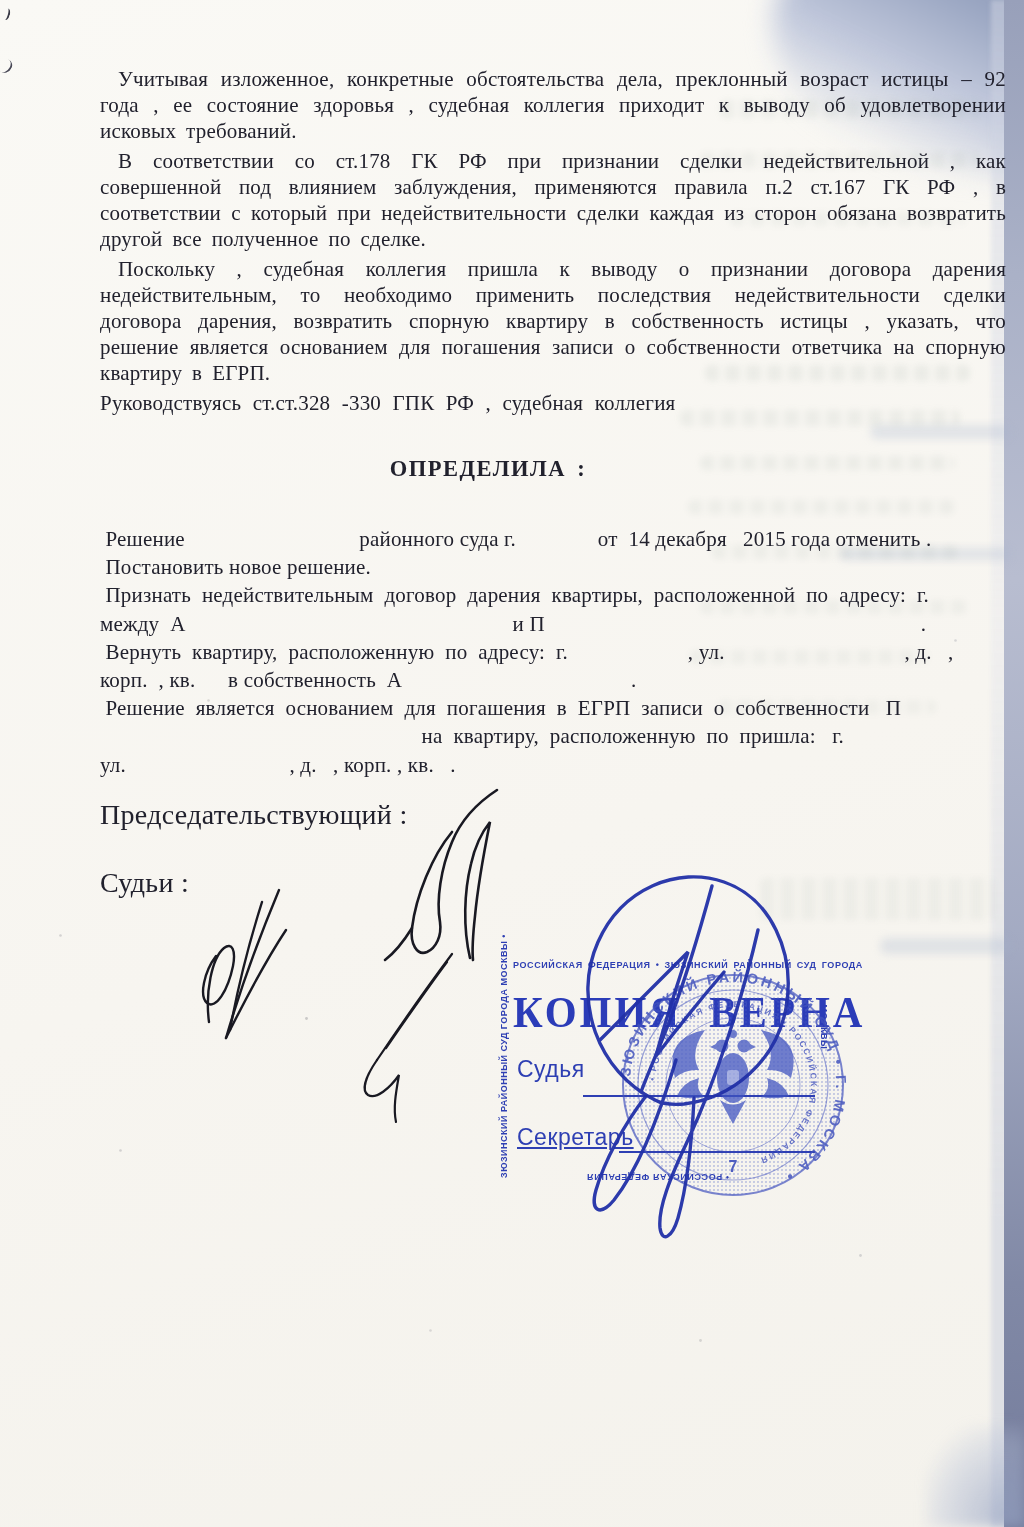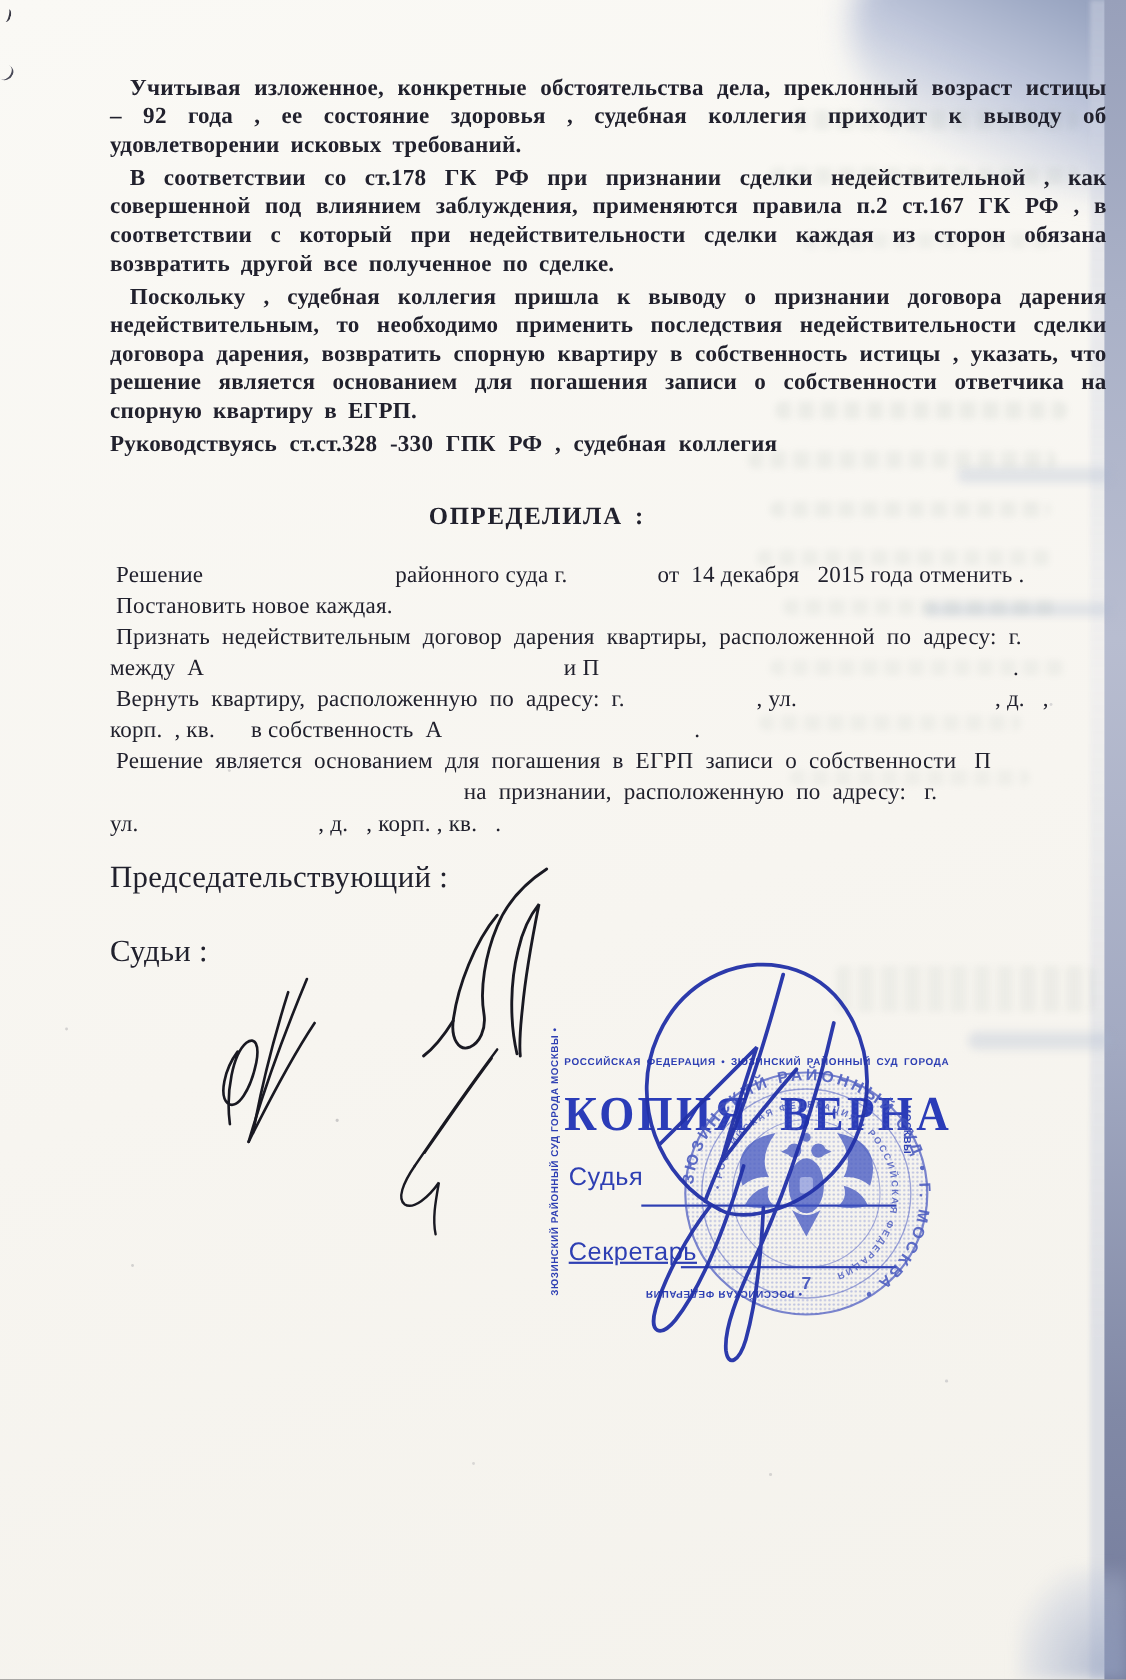--- a/index.html
+++ b/index.html
@@ -37,26 +37,26 @@
     box-shadow:151px 245px 0 1px rgba(80,80,95,.22), 540px 188px 0 .8px rgba(80,80,95,.18),
     306px 1018px 0 .9px rgba(70,70,85,.25), 120px 1150px 0 .8px rgba(70,70,85,.2),
     430px 1330px 0 .8px rgba(70,70,85,.16), 700px 1340px 0 .9px rgba(70,70,85,.18),
     208px 700px 0 .8px rgba(70,70,85,.18), 60px 935px 0 .8px rgba(70,70,85,.2),
     860px 1255px 0 .9px rgba(90,95,115,.22), 955px 640px 0 .8px rgba(90,95,115,.2);}
   .ghost{position:absolute;border-radius:6px;filter:blur(3px);
     background:repeating-linear-gradient(90deg,rgba(128,148,138,.20) 0 13px,rgba(128,148,138,.04) 13px 21px);}
   
   .content{position:absolute;left:100px;top:66px;width:906px;color:#21212d;}
   .para{
-    margin:0 0 4px 0;font-size:21px;line-height:26px;font-weight:bold;
+    margin:0 0 4px 0;font-size:21px;line-height:26px;font-weight:normal;
     text-align:justify;text-indent:18px;word-spacing:4.5px;letter-spacing:.2px;
   }
   .para.no-indent{text-indent:0;word-spacing:6px;}
   .heading{
-    margin-top:40px;margin-bottom:26px;padding-right:130px;
+    margin-top:40px;margin-bottom:43px;padding-right:130px;
     text-align:center;font-size:22.5px;font-weight:bold;letter-spacing:1.5px;word-spacing:4px;
   }
   .op-line{white-space:pre;font-size:21px;line-height:28.2px;font-weight:normal;letter-spacing:.2px;}
   .sig-label{font-size:28px;font-weight:normal;letter-spacing:.3px;}
   .sig-label.chair{margin-top:20px;}
   .sig-label.judges{margin-top:36px;}
   
   .stamp{position:absolute;left:499px;top:962px;width:326px;height:218px;color:#2e3fb3;
     font-family:"Liberation Sans",sans-serif;}
   .stamp .b-top{position:absolute;left:14px;top:-2px;width:300px;font-size:9px;font-weight:bold;
@@ -112,27 +112,27 @@
 
   <div class="content">
     <p class="para">Учитывая изложенное, конкретные обстоятельства дела, преклонный возраст истицы – 92 года , ее состояние здоровья , судебная коллегия приходит к выводу об удовлетворении исковых требований.</p>
     <p class="para">В соответствии со ст.178 ГК РФ при признании сделки недействительной , как совершенной под влиянием заблуждения, применяются правила п.2 ст.167 ГК РФ , в соответствии с который при недействительности сделки каждая из сторон обязана возвратить другой все полученное по сделке.</p>
     <p class="para">Поскольку , судебная коллегия пришла к выводу о признании договора дарения недействительным, то необходимо применить последствия недействительности сделки договора дарения, возвратить спорную квартиру в собственность истицы , указать, что решение является основанием для погашения записи о собственности ответчика на спорную квартиру в ЕГРП.</p>
     <p class="para no-indent">Руководствуясь ст.ст.328 -330  ГПК  РФ , судебная  коллегия</p>
 
     <div class="heading">ОПРЕДЕЛИЛА :</div>
 
     <div class="op-line"> Решение                                районного суда г.               от  14 декабря   2015 года отменить .</div>
-    <div class="op-line"> Постановить новое каждая.</div>
+    <div class="op-line"> Постановить новое решение.</div>
     <div class="op-line"> Признать  недействительным  договор  дарения  квартиры,  расположенной  по  адресу:  г.</div>
     <div class="op-line">между  А                                                            и П                                                                     .</div>
     <div class="op-line"> Вернуть  квартиру,  расположенную  по  адресу:  г.                      , ул.                                 , д.   ,</div>
     <div class="op-line">корп.  , кв.      в собственность  А                                          .</div>
     <div class="op-line"> Решение  является  основанием  для  погашения  в  ЕГРП  записи  о  собственности   П</div>
-    <div class="op-line">                                                           на  признании,  расположенную  по  адресу:   г.</div>
+    <div class="op-line">                                                           на  квартиру,  расположенную  по  пришла:   г.</div>
     <div class="op-line">ул.                              , д.   , корп. , кв.   .</div>
 
     <div class="sig-label chair">Председательствующий :</div>
     <div class="sig-label judges">Судьи :</div>
   </div>
 
   <div class="stamp">
     <div class="b-top">РОССИЙСКАЯ ФЕДЕРАЦИЯ • ЗЮЗИНСКИЙ РАЙОННЫЙ СУД ГОРОДА</div>
     <div class="b-left">ЗЮЗИНСКИЙ РАЙОННЫЙ СУД ГОРОДА МОСКВЫ •</div>
     <div class="b-bottom">• РОССИЙСКАЯ ФЕДЕРАЦИЯ</div>

